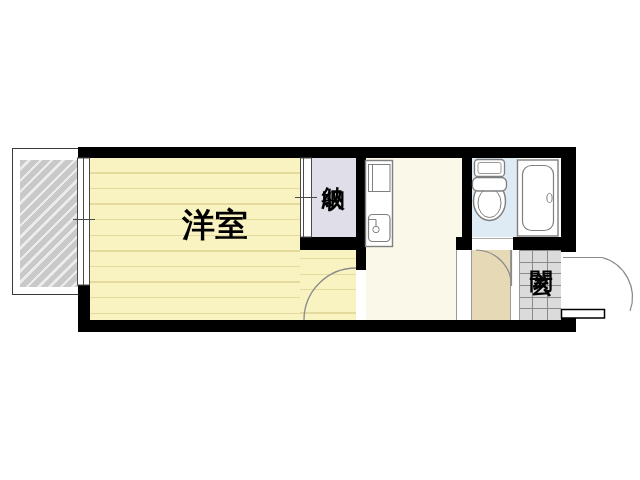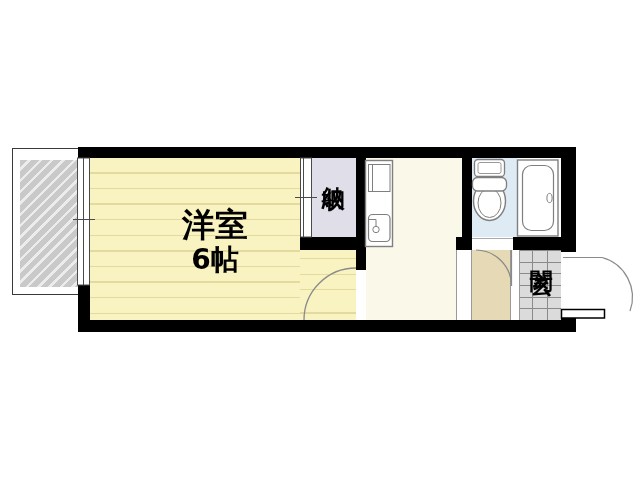--- a/index.html
+++ b/index.html
@@ -104,17 +104,16 @@
       <path d="M 476,250 A 36,36 0 0 1 511.5,286"></path>
     </g>
     <g stroke="#8a8a8a" stroke-width="1.2" fill="none">
       <line x1="563" y1="257.5" x2="602" y2="257.5"></line>
       <path d="M 602,257.5 A 41,41 0 0 1 630,311"></path>
       <rect x="561.5" y="309.5" width="43" height="8.5" fill="#ffffff" stroke="#000000" stroke-width="1.5"></rect>
     </g>
   </svg>
 
   <div class="lbl lbl-center" style="left:150px;top:207px;width:130px;font-size:33px;font-weight:600;">洋室</div>
-  <div class="lbl lbl-center" style="left:150px;top:245px;width:130px;font-size:28px;font-weight:600;">6帖</div>
   <div class="lbl vtext" style="left:321px;top:169px;font-size:23px;font-weight:600;">収納</div>
   <div class="lbl vtext" style="left:529px;top:252px;font-size:23px;font-weight:700;">玄関</div>
 
 </div>
 
 </body></html>

